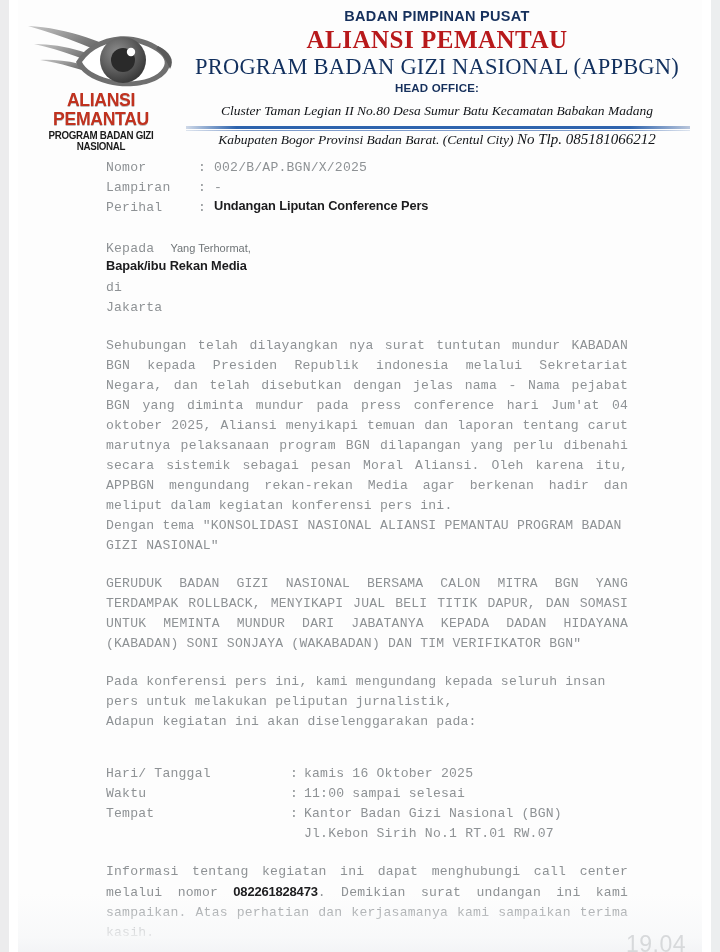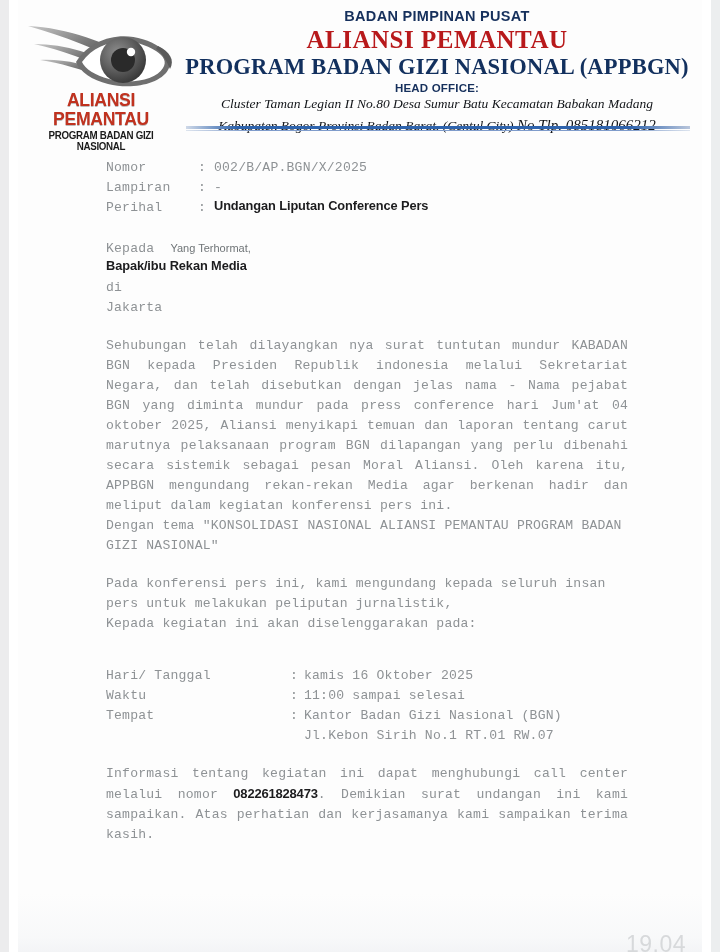--- a/index.html
+++ b/index.html
@@ -97,41 +97,41 @@
     font-size: 25px;
     font-weight: bold;
     color: #b8191b;
     letter-spacing: 0.5px;
     line-height: 1.12;
     margin-top: 1px;
   }
   .hl-navy {
     font-family: "Liberation Serif", serif;
     font-size: 22.5px;
-    font-weight: bold;
+    font-weight: normal;
     color: #12305e;
     letter-spacing: 0.2px;
     line-height: 1.1;
     margin-top: 1px;
   }
   .hl-office {
     font-family: "Liberation Sans", sans-serif;
     font-size: 11.5px;
     font-weight: bold;
     color: #16305c;
     letter-spacing: 0.2px;
     margin-top: 3px;
   }
   .hl-addr {
     font-family: "Liberation Serif", serif;
     font-style: italic;
     font-size: 13.5px;
     color: #111418;
     line-height: 1.35;
-    margin-top: 1px;
+    margin-top: 8px;
   }
   .hl-addr .tel {
     font-size: 15px;
   }
 
   .rule-wrap {
     position: absolute;
     left: 168px;
     right: 12px;
     top: 126px;
@@ -325,24 +325,25 @@
         <div class="line"><span class="mono">Kepada</span><span class="mono">&nbsp;&nbsp;</span><span class="sans-n">Yang Terhormat,</span></div>
         <div class="line sans-b">Bapak/ibu Rekan Media</div>
         <div class="line mono">di</div>
         <div class="line mono">Jakarta</div>
       </div>
 
       <div class="para mono">Sehubungan telah dilayangkan nya surat tuntutan mundur  KABADAN BGN kepada Presiden Republik indonesia melalui Sekretariat Negara, dan telah disebutkan dengan jelas nama - Nama pejabat BGN yang diminta mundur pada press conference hari Jum'at 04 oktober 2025,  Aliansi menyikapi temuan dan laporan tentang carut marutnya pelaksanaan program BGN dilapangan yang perlu dibenahi secara sistemik sebagai pesan Moral Aliansi. Oleh karena itu, APPBGN mengundang rekan-rekan Media agar berkenan hadir dan meliput dalam kegiatan konferensi pers ini.</div>
       <div class="mono no-just">Dengan tema "KONSOLIDASI NASIONAL ALIANSI PEMANTAU PROGRAM BADAN</div>
       <div class="mono no-just">GIZI NASIONAL"</div>
 
+      <div class="para mono">GERUDUK BADAN GIZI NASIONAL BERSAMA CALON MITRA BGN YANG TERDAMPAK ROLLBACK, MENYIKAPI JUAL BELI TITIK DAPUR, DAN SOMASI UNTUK MEMINTA MUNDUR DARI JABATANYA KEPADA DADAN HIDAYANA (KABADAN) SONI SONJAYA (WAKABADAN) DAN TIM VERIFIKATOR BGN"</div>
 
       <div class="para mono no-just">Pada konferensi pers ini,  kami mengundang kepada seluruh insan</div>
       <div class="mono no-just">pers untuk melakukan peliputan jurnalistik,</div>
-      <div class="mono no-just">Kepada kegiatan ini akan diselenggarakan pada:</div>
+      <div class="mono no-just">Adapun kegiatan ini akan diselenggarakan pada:</div>
 
       <table class="detail-table">
         <tbody>
             <tr>
           <td class="dt-label mono">Hari/ Tanggal</td>
           <td class="dt-colon mono">:</td>
           <td class="mono">kamis 16 Oktober 2025</td>
         </tr>
         <tr>
           <td class="dt-label mono">Waktu</td>

